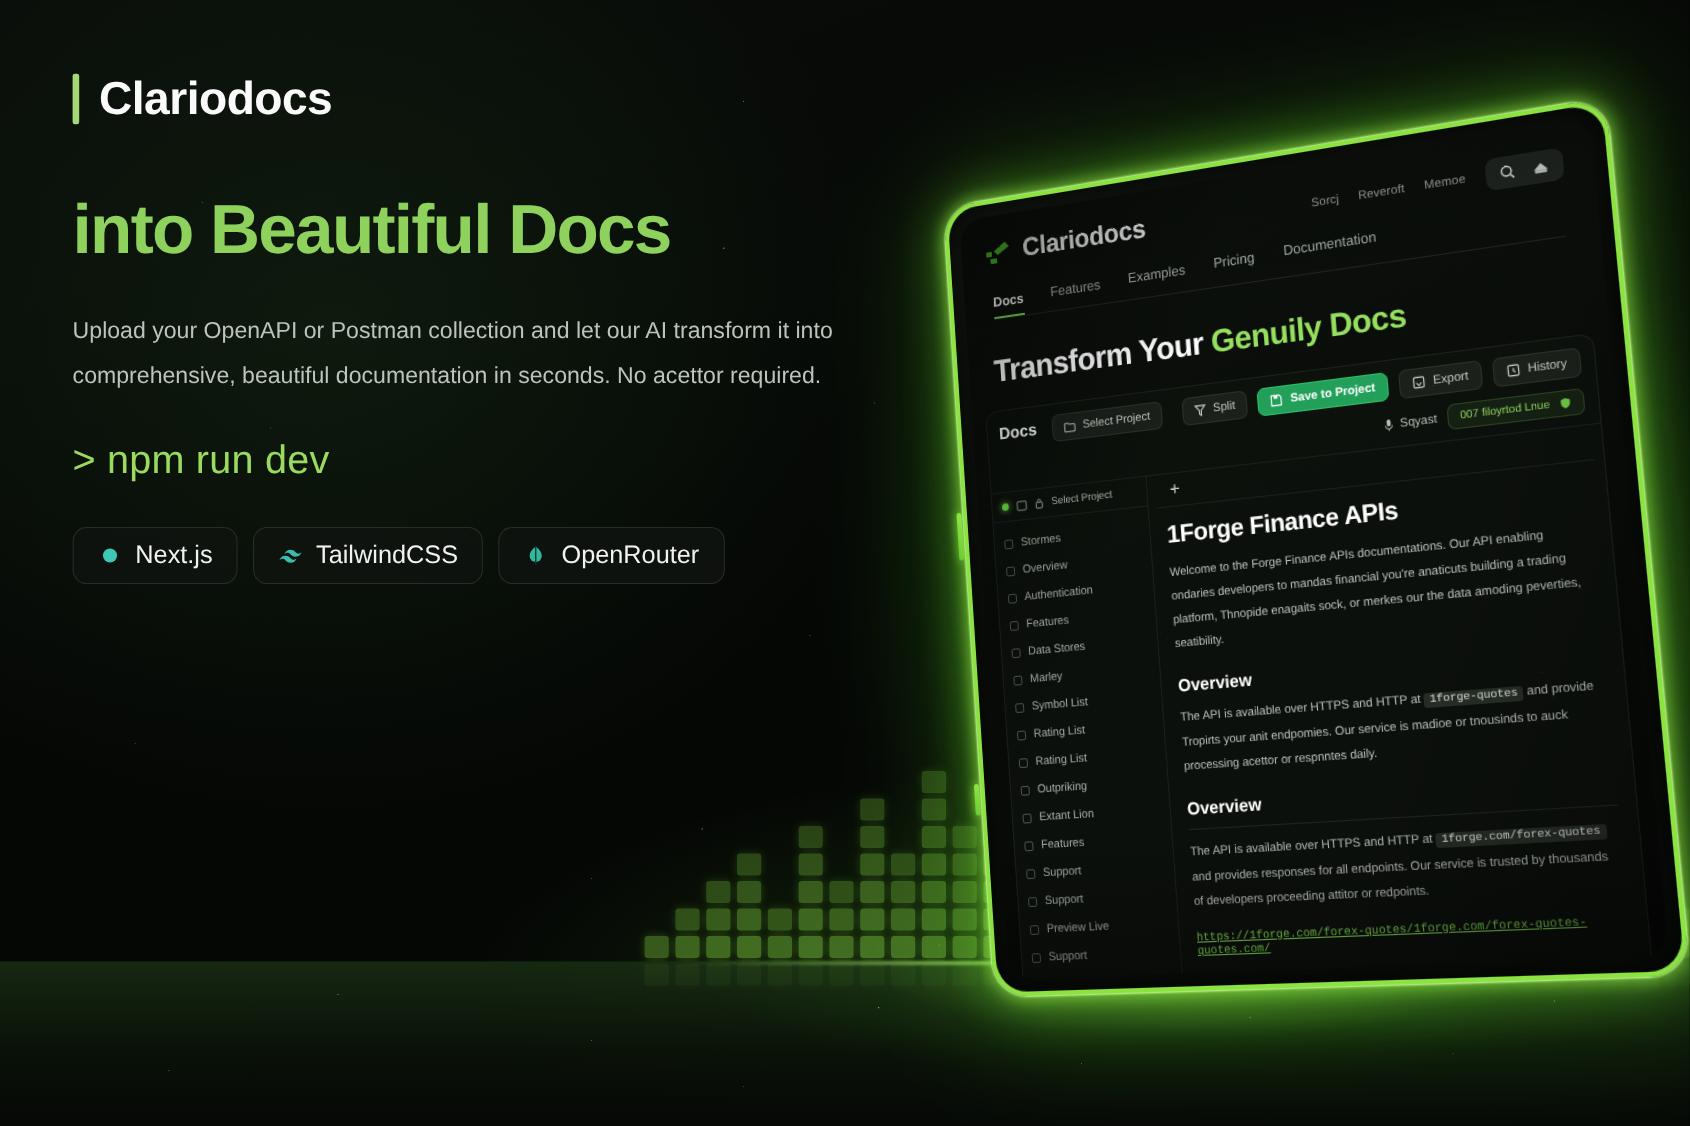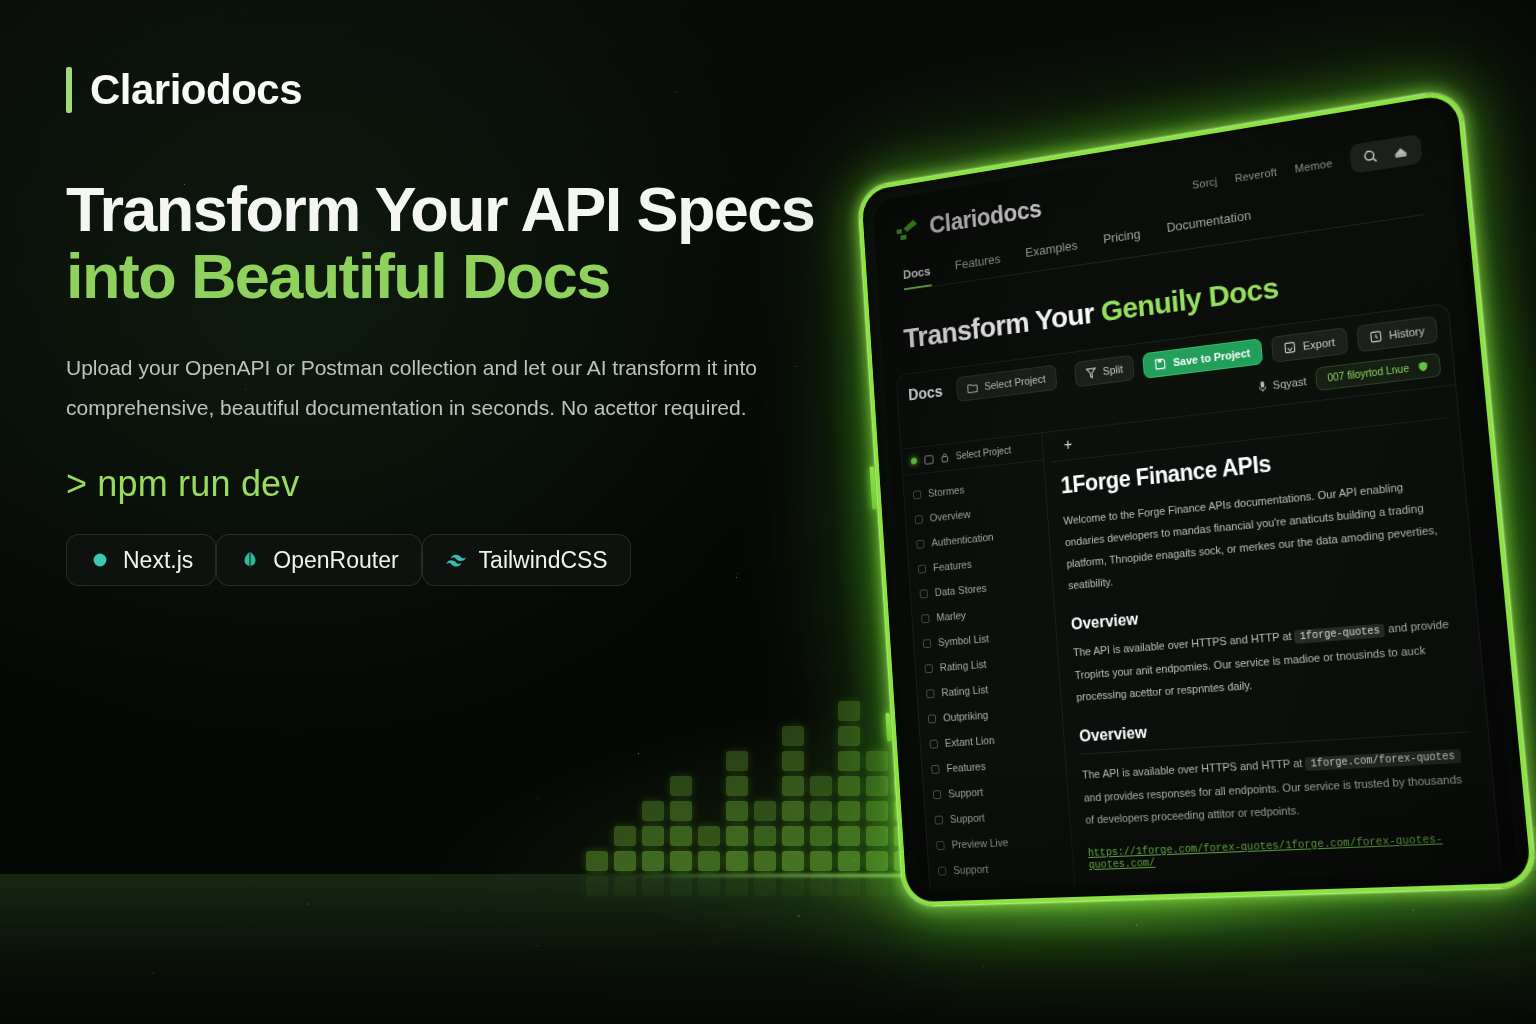--- a/index.html
+++ b/index.html
@@ -114,21 +114,21 @@
   .headline .l2 { color: #8ed15c; display: block; }
 
   .subcopy {
     margin-top: 38px; font-size: 21px; line-height: 1.95;
     color: #bcc2bc; max-width: 780px; font-weight: 300;
   }
 
   .cmd { margin-top: 34px; font-size: 36px; color: #9ada5e; font-weight: 400; letter-spacing: 0.2px; }
   .cmd .chev { margin-right: 10px; }
 
-  .badges { margin-top: 29px; display: flex; }
+  .badges { margin-top: 40px; display: flex; gap: 14px; }
   .badge {
     display: flex; align-items: center; gap: 12px;
     height: 52px; padding: 0 22px;
     background: rgba(16,20,16,0.82);
     border: 1px solid rgba(120,140,120,0.22);
     border-radius: 13px;
     color: #f0f2f0; font-size: 23px;
   }
   .badge-ico { width: 22px; height: 22px; display: block; flex: none; }
 
@@ -470,21 +470,20 @@
   </div>
 
   <div class="left">
 
     <div class="brand">
       <div class="brand-bar"></div>
       <div class="brand-name">Clariodocs</div>
     </div>
 
     <h1 class="headline">
-      <span class="l1">Transform Your API Specs</span>
       <span class="l2">into Beautiful Docs</span>
     </h1>
 
     <p class="subcopy">Upload your OpenAPI or Postman collection and let our AI transform it into comprehensive, beautiful documentation in seconds. No acettor required.</p>
 
     <div class="cmd">
       <span class="chev">&gt;</span><span>npm run dev</span>
     </div>
 
     <div class="badges" id="badges">
@@ -492,34 +491,34 @@
           <span style="display: flex;">
             <svg class="badge-ico" viewBox="0 0 24 24">
               <circle cx="12" cy="12" r="7" fill="#3ec7b4"></circle>
             </svg>
           </span>
           <span>Next.js</span>
         </div>
         <div class="badge">
           <span style="display: flex;">
             <svg class="badge-ico" viewBox="0 0 24 24">
+              <path d="M6 11c1-3.2 3-4.8 6-4.8 4.5 0 5 3.3 7.3 3.9 1.5.4 2.8-.2 3.9-1.7-1 3.2-3 4.8-6 4.8-4.5 0-5-3.3-7.3-3.9-1.5-.4-2.8.2-3.9 1.7z" fill="#38bdb0"></path>
+              <path d="M1 17c1-3.2 3-4.8 6-4.8 4.5 0 5 3.3 7.3 3.9 1.5.4 2.8-.2 3.9-1.7-1 3.2-3 4.8-6 4.8-4.5 0-5-3.3-7.3-3.9-1.5-.4-2.8.2-3.9 1.7z" fill="#38bdb0"></path>
+            </svg>
+          </span>
+          <span>TailwindCSS</span>
+        </div>
+        <div class="badge">
+          <span style="display: flex;">
+            <svg class="badge-ico" viewBox="0 0 24 24">
               <path d="M12 3c4 3 6 6 6 9.5A6 6 0 016 12.5C6 9 8 6 12 3z" fill="#2fb89b"></path>
               <path d="M12 3v18" stroke="#0d3b33" stroke-width="1.4"></path>
             </svg>
           </span>
           <span>OpenRouter</span>
-        </div>
-        <div class="badge">
-          <span style="display: flex;">
-            <svg class="badge-ico" viewBox="0 0 24 24">
-              <path d="M6 11c1-3.2 3-4.8 6-4.8 4.5 0 5 3.3 7.3 3.9 1.5.4 2.8-.2 3.9-1.7-1 3.2-3 4.8-6 4.8-4.5 0-5-3.3-7.3-3.9-1.5-.4-2.8.2-3.9 1.7z" fill="#38bdb0"></path>
-              <path d="M1 17c1-3.2 3-4.8 6-4.8 4.5 0 5 3.3 7.3 3.9 1.5.4 2.8-.2 3.9-1.7-1 3.2-3 4.8-6 4.8-4.5 0-5-3.3-7.3-3.9-1.5-.4-2.8.2-3.9 1.7z" fill="#38bdb0"></path>
-            </svg>
-          </span>
-          <span>TailwindCSS</span>
         </div>
       </div>
   </div>
 
   <div class="tablet-wrap">
     <div class="tablet-glow"></div>
     <div class="tablet-btn" style="top:300px;height:46px;"></div>
     <div class="tablet-btn" style="top:560px;height:30px;"></div>
 
     <div class="tablet">

